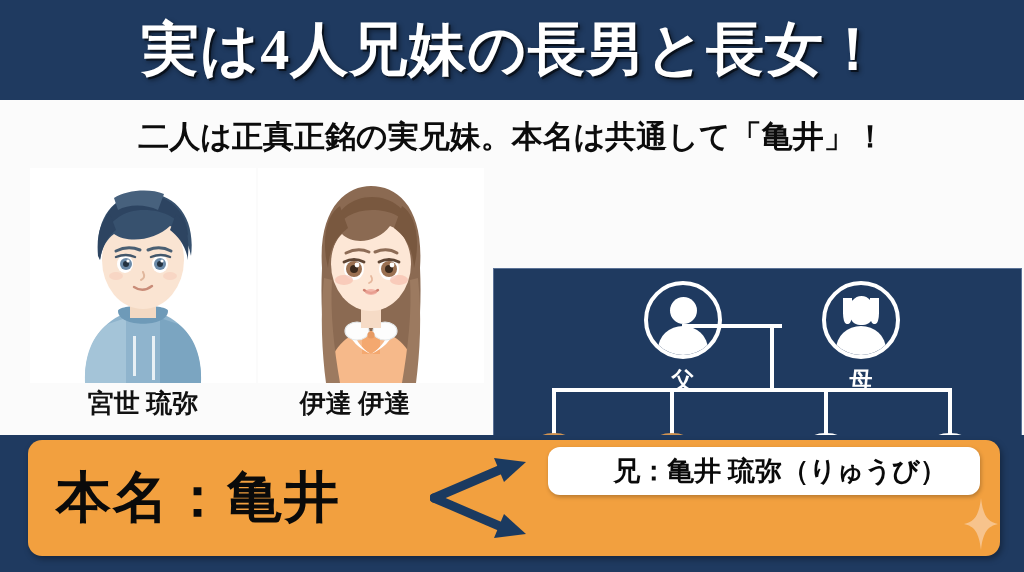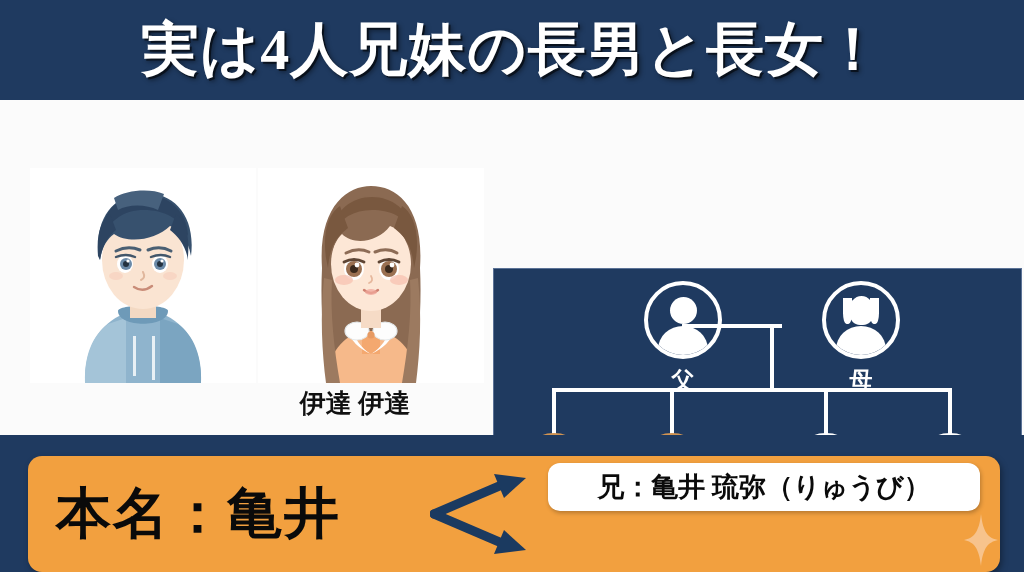--- a/index.html
+++ b/index.html
@@ -150,21 +150,21 @@
 
   
   #bottom-band {
     position: absolute;
     left: 0; top: 435px;
     width: 1024px; height: 137px;
     background: #1f3a60;
   }
   #orange-panel {
     position: absolute;
-    left: 28px; top: 21px;
+    left: 28px; top: 5px;
     width: 972px; height: 116px;
     background: #f2a03f;
     border-radius: 14px;
     box-shadow: 2px 3px 6px rgba(0,0,0,0.35);
   }
   #real-name-label {
     position: absolute;
     left: 28px; top: 50%;
     transform: translateY(-50%);
     color: #0a0a0a;
@@ -192,40 +192,42 @@
   .name-pill-text {
     position: absolute;
     left: 0; top: 50%;
     transform: translateY(-50%);
     width: 432px;
     text-align: center;
     color: #0a0a0a;
     font-size: 27px;
     font-weight: bold;
     white-space: nowrap;
+    padding-left: 16px;
   }
   #sparkle {
     position: absolute;
     left: 936px; top: 58px;
   }
 
   
   .illus { position: absolute; left: 0; top: 0; }
 </style>
 </head>
 <body>
 
 <div id="stage">
 
   <div id="header-band">
     <div id="header-title">実は4人兄妹の長男と長女！</div>
   </div>
 
   <div id="content-white">
 
+    <div id="subtitle">二人は正真正銘の実兄妹。本名は共通して「亀井」！</div>
 
     <div class="photo-card" id="photo-card-brother">
       <svg class="illus" width="226" height="215" viewBox="0 0 226 215">
         <rect x="0" y="0" width="226" height="215" fill="#ffffff"></rect>
 
         <path d="M55 215 C54 180 70 155 94 146 L132 146 C156 155 172 180 171 215 Z" fill="#8fb4cd"></path>
         <path d="M55 215 C54 188 62 168 78 156 L96 150 L96 215 Z" fill="#a4c4d8"></path>
         <path d="M130 150 L148 156 C164 168 172 188 171 215 L130 215 Z" fill="#7ba5c1"></path>
 
         <path d="M88 143 C88 160 138 160 138 143 C138 136 88 136 88 143 Z" fill="#6e9ab8"></path>
@@ -260,20 +262,21 @@
         <path d="M86 89 q10 -4 19 0" stroke="#42566a" stroke-width="2.4" fill="none" stroke-linecap="round"></path>
         <path d="M121 89 q10 -4 19 0" stroke="#42566a" stroke-width="2.4" fill="none" stroke-linecap="round"></path>
 
         <path d="M113 104 q3 6 -2 8" stroke="#e0b79d" stroke-width="2" fill="none" stroke-linecap="round"></path>
         <path d="M104 119 q9 6 18 -1" stroke="#c98c78" stroke-width="2.4" fill="none" stroke-linecap="round"></path>
 
         <ellipse cx="86" cy="108" rx="7" ry="4" fill="#f6cdbb" opacity="0.6"></ellipse>
         <ellipse cx="140" cy="108" rx="7" ry="4" fill="#f6cdbb" opacity="0.6"></ellipse>
       </svg>
     </div>
+    <div class="photo-name" id="photo-name-brother">宮世 琉弥</div>
 
     <div class="photo-card" id="photo-card-sister">
       <svg class="illus" width="226" height="215" viewBox="0 0 226 215">
         <rect x="0" y="0" width="226" height="215" fill="#ffffff"></rect>
 
         <path d="M64 100 C60 40 88 18 113 18 C140 18 166 40 162 100
                  C164 140 160 180 156 215 L70 215 C66 180 62 142 64 100 Z" fill="#8b6a52"></path>
 
         <path d="M68 215 C70 184 86 168 104 163 L122 163 C142 168 158 184 158 215 Z" fill="#f6b98a"></path>
         <path d="M104 163 L122 163 L122 186 L104 186 Z" fill="#f4a86f"></path>

